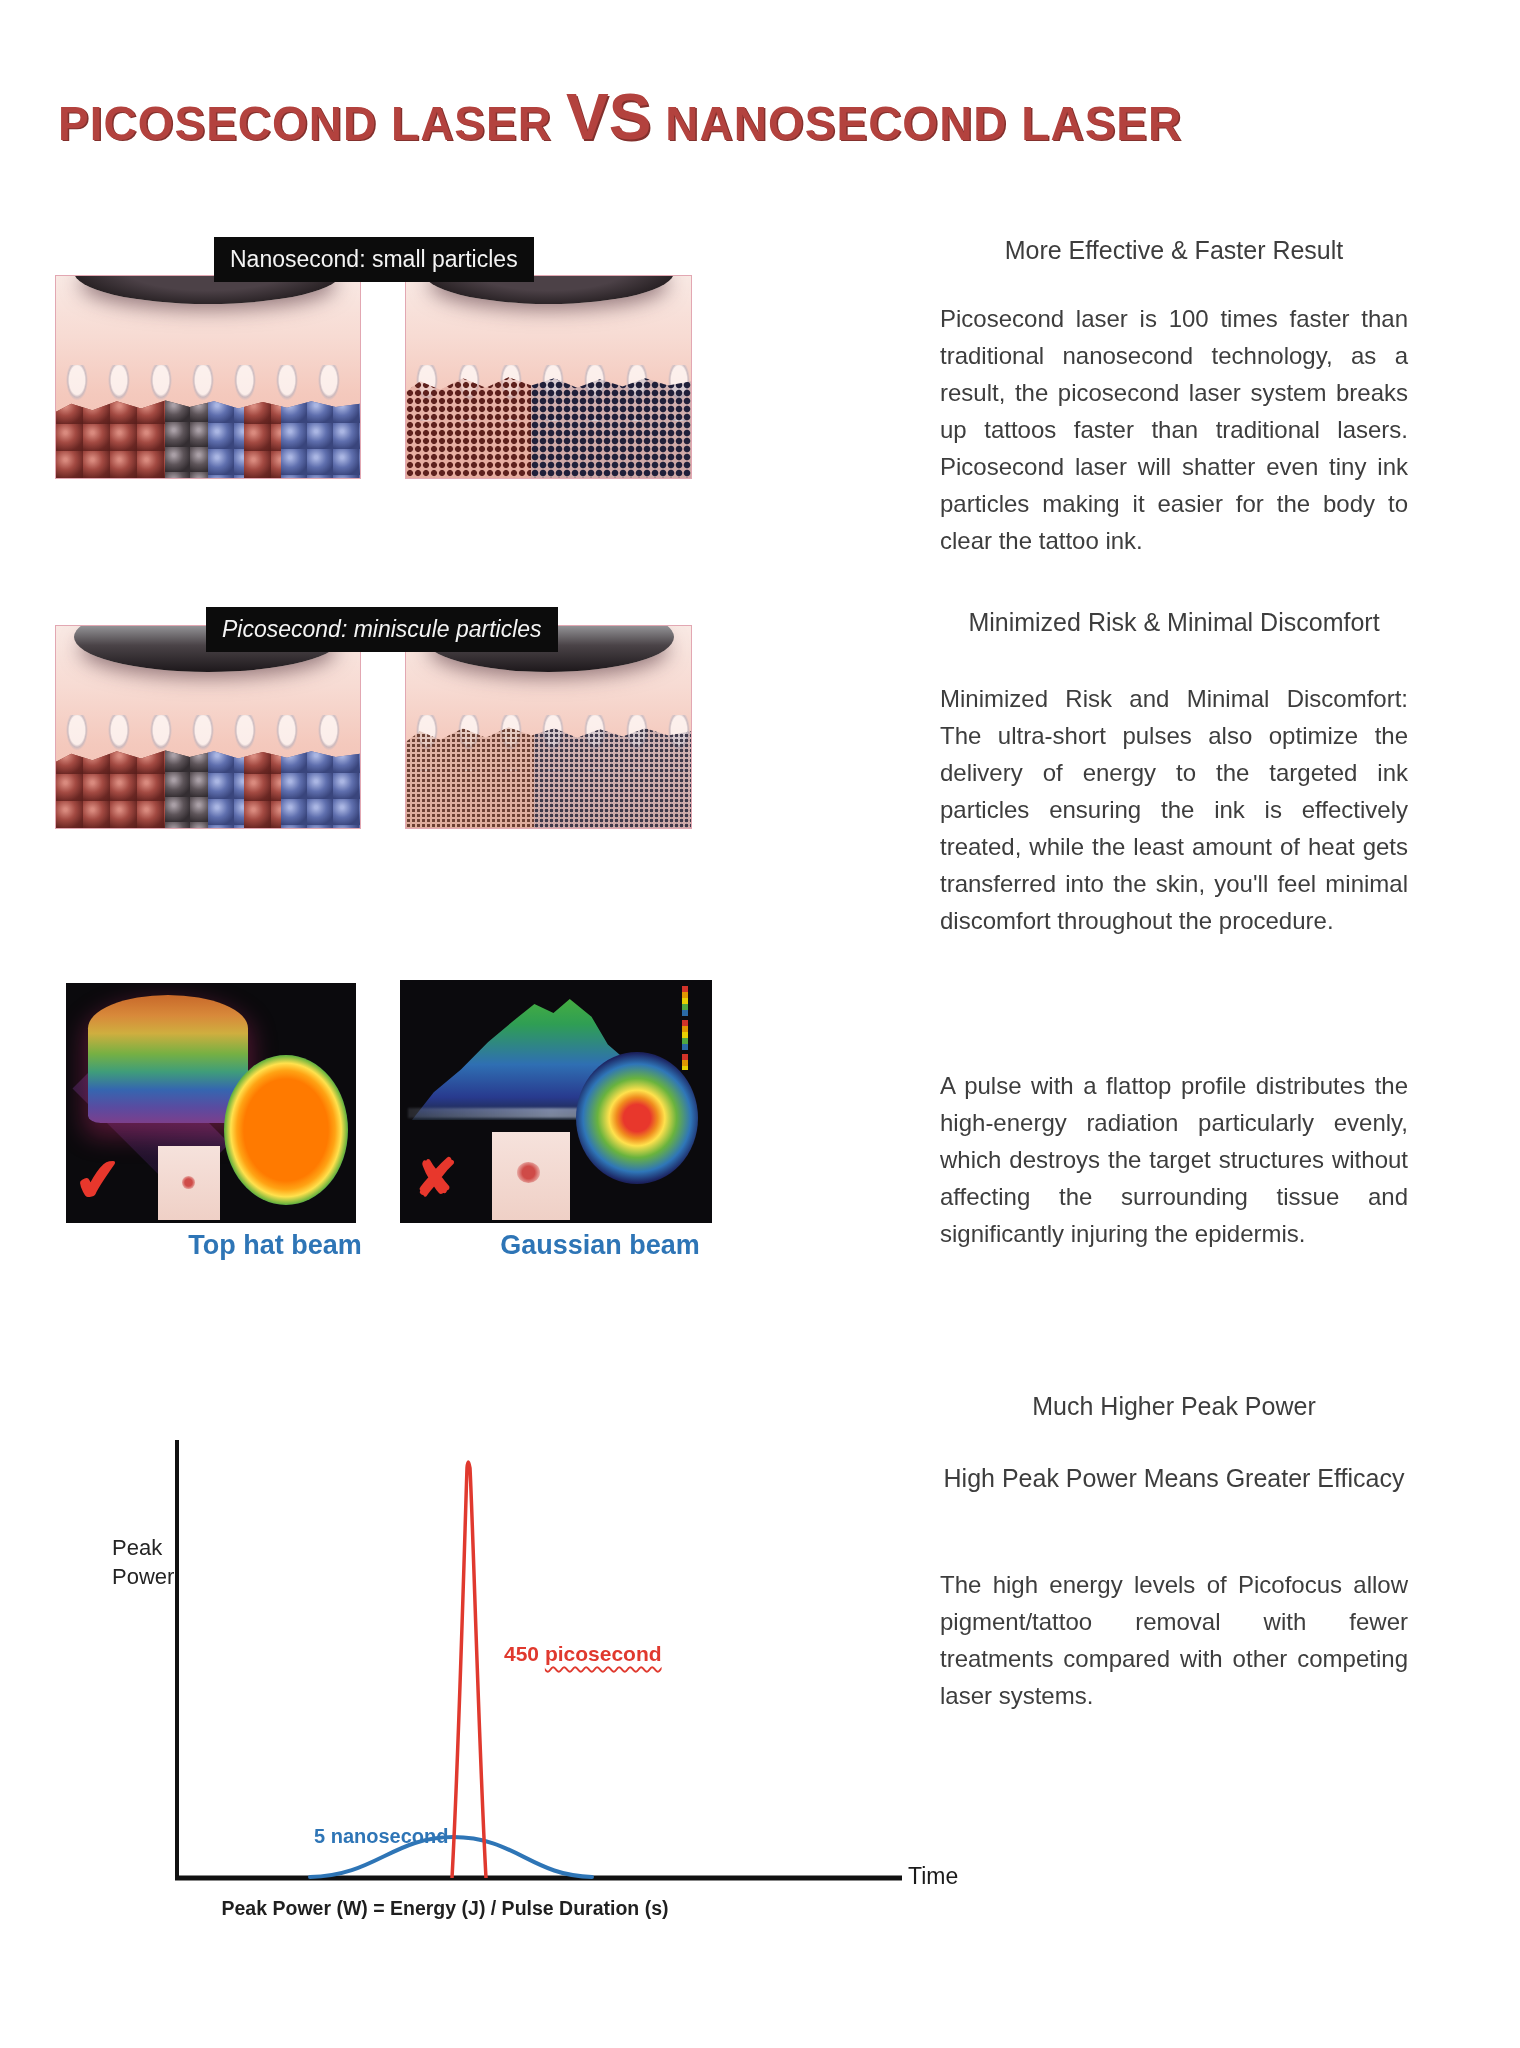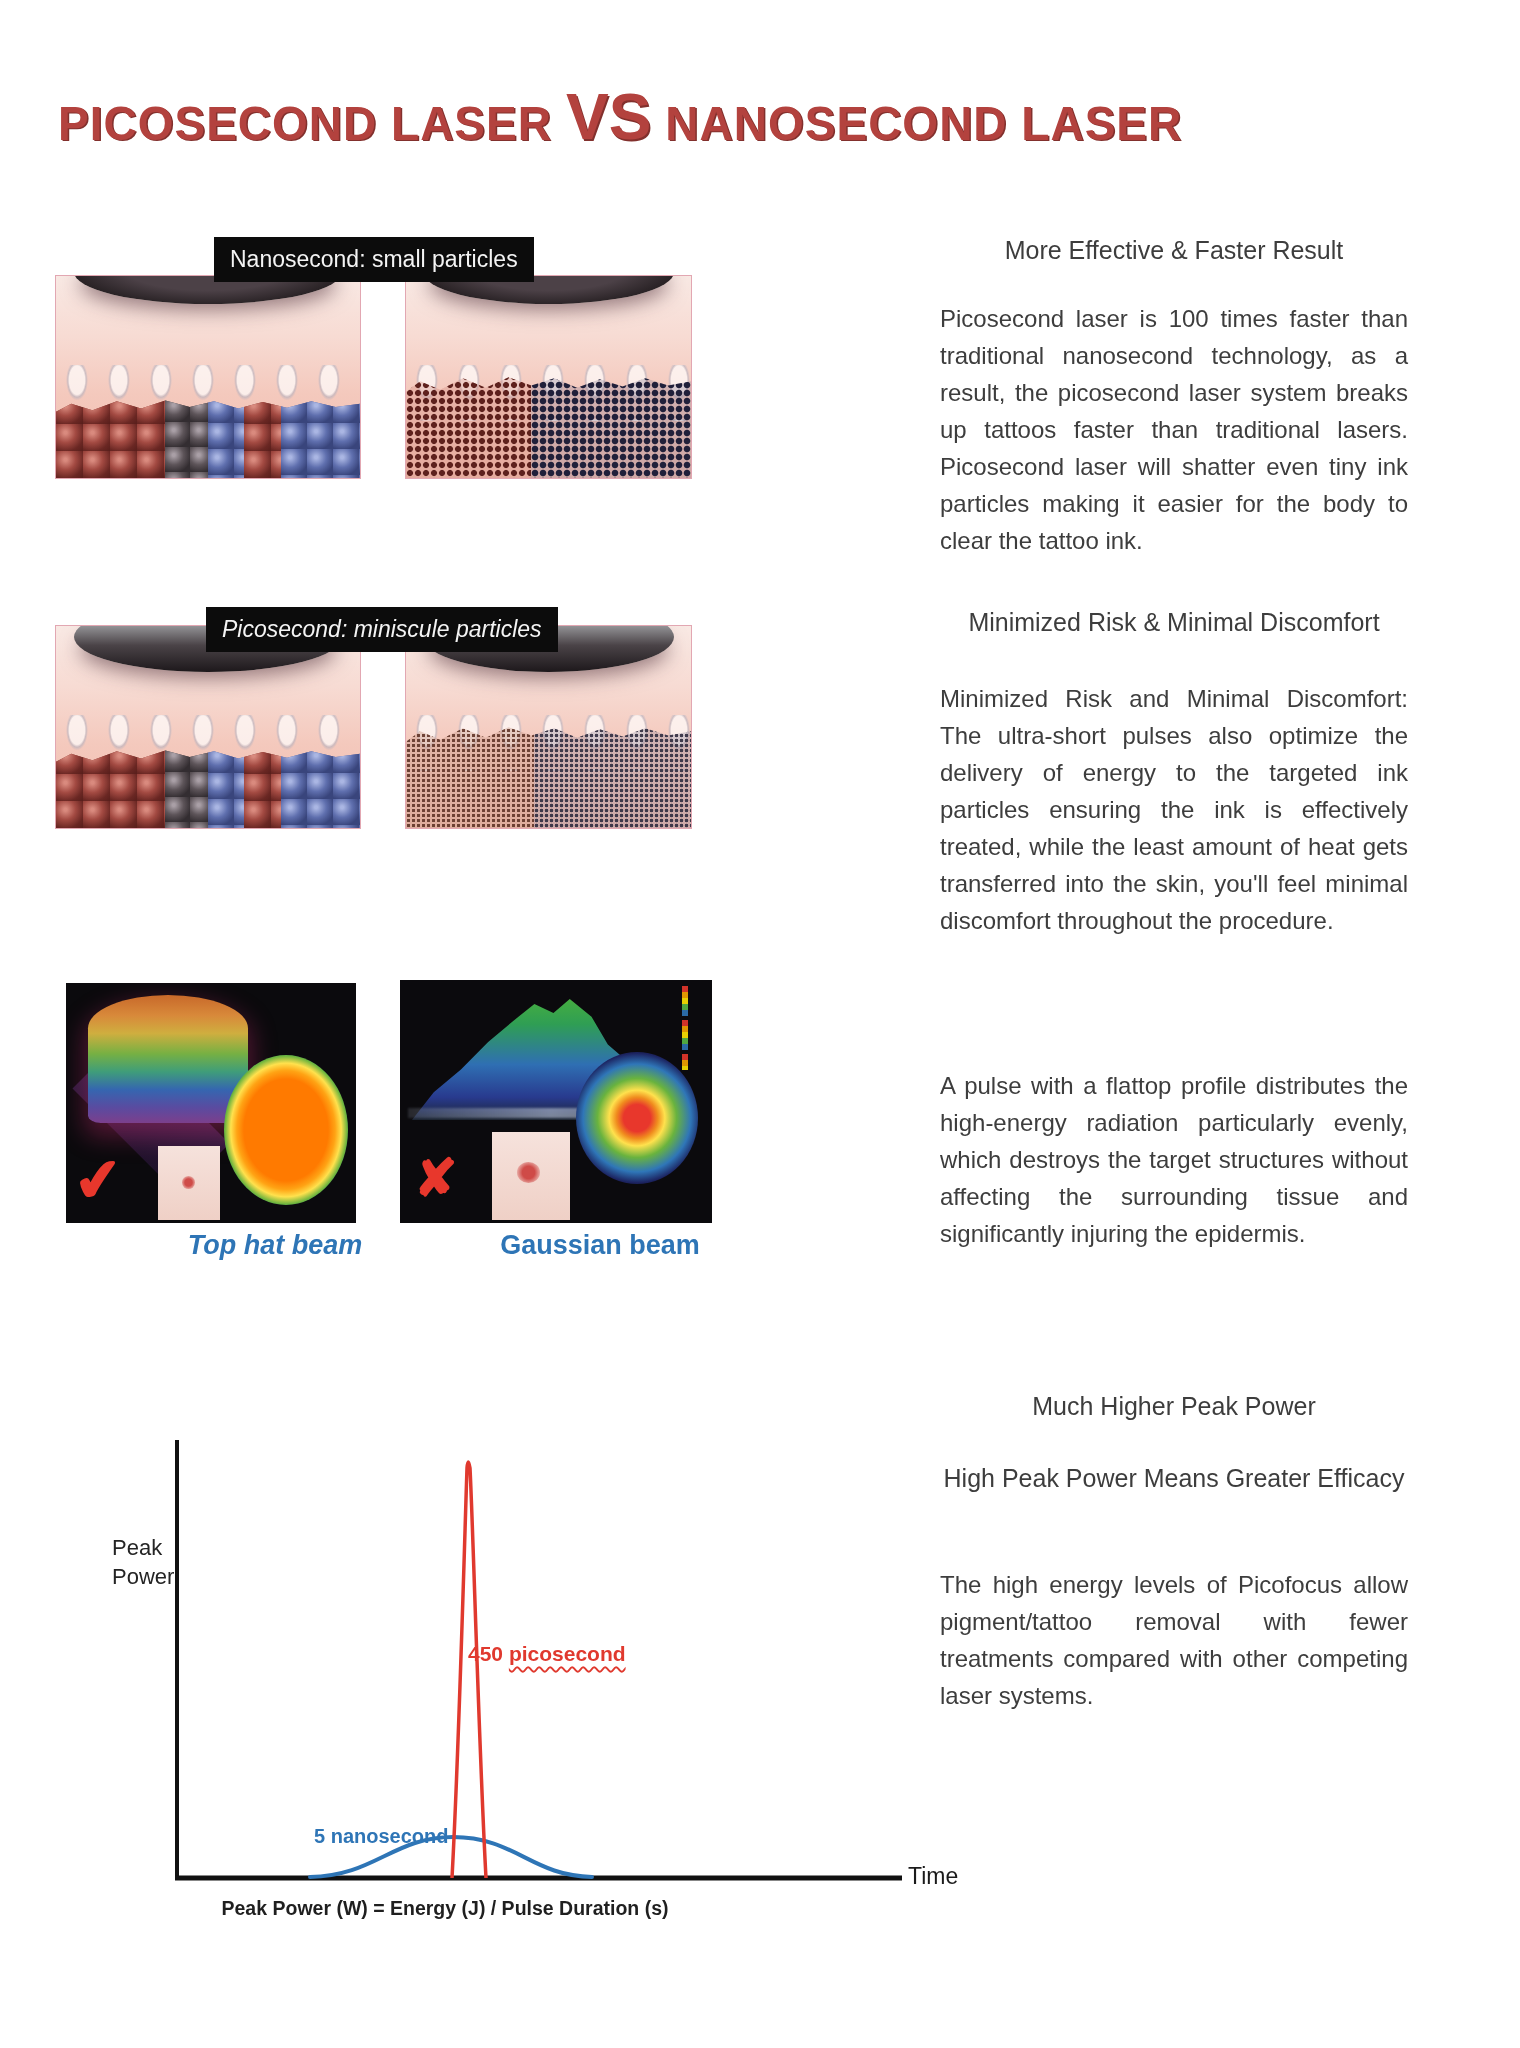--- a/index.html
+++ b/index.html
@@ -80,21 +80,21 @@
             text-align:justify;color:#3d3d3d;}
 
   
   .chart-title{position:absolute;left:160px;top:1388px;width:790px;text-align:center;
       font-size:29px;font-weight:bold;color:#141414;white-space:nowrap;}
   .chart-title sup{font-size:18px;}
   .wavy{text-decoration-line:underline;text-decoration-style:wavy;text-decoration-color:#e0392e;
         text-decoration-thickness:1.5px;text-underline-offset:5px;}
   .chart-svg{position:absolute;left:150px;top:1430px;z-index:1;}
   .ylab{position:absolute;left:112px;top:1533px;font-size:22px;color:#242424;line-height:29px;}
-  .lab-450{position:absolute;left:468px;top:1642px;font-size:21px;font-weight:bold;color:#e0392e;white-space:nowrap;}
+  .lab-450{position:absolute;left:504px;top:1642px;font-size:21px;font-weight:bold;color:#e0392e;white-space:nowrap;}
   .lab-5{position:absolute;left:314px;top:1825px;font-size:20px;font-weight:bold;color:#2e75b6;white-space:nowrap;}
   .lab-time{position:absolute;left:908px;top:1863px;font-size:23px;color:#1b1b1b;}
   .chart-caption{position:absolute;left:215px;top:1897px;width:460px;text-align:center;
       font-size:19.5px;font-weight:bold;color:#1f1f1f;white-space:nowrap;}
 </style>
 </head>
 <body>
 
 <div class="page">
 
@@ -165,21 +165,21 @@
     <div class="mountain"></div>
     <div class="mountain-base"></div>
     <div class="colorbar"></div>
     <div class="rainbow-circle"></div>
     <div class="skin-inset" style="left:92px;top:152px;width:78px;height:88px;">
       <div class="spot" style="width:30%;height:24%;left:32%;top:34%;"></div>
     </div>
     <div class="mark" style="left:14px;top:172px;font-size:52px;">✘</div>
   </div>
 
-  <div class="beam-label" style="left:165px;top:1230px;width:220px;font-style:italic;">Top hat beam</div>
+  <div class="beam-label" style="left:165px;top:1230px;width:220px;">Top hat beam</div>
   <div class="beam-label" style="left:470px;top:1230px;width:260px;">Gaussian beam</div>
 
   <div class="col-head" style="top:236px;">More Effective &amp; Faster Result</div>
   <div class="col-body" style="top:300px;">Picosecond laser is 100 times faster than traditional nanosecond technology, as a result, the picosecond laser system breaks up tattoos faster than traditional lasers. Picosecond laser will shatter even tiny ink particles making it easier for the body to clear the tattoo ink.</div>
 
   <div class="col-head" style="top:608px;">Minimized Risk &amp; Minimal Discomfort</div>
   <div class="col-body" style="top:680px;">Minimized Risk and Minimal Discomfort: The ultra-short pulses also optimize the delivery of energy to the targeted ink particles ensuring the ink is effectively treated, while the least amount of heat gets transferred into the skin, you'll feel minimal discomfort throughout the procedure.</div>
 
   <div class="col-body" style="top:1067px;">A pulse with a flattop profile distributes the high-energy radiation particularly evenly, which destroys the target structures without affecting the surrounding tissue and significantly injuring the epidermis.</div>
 

